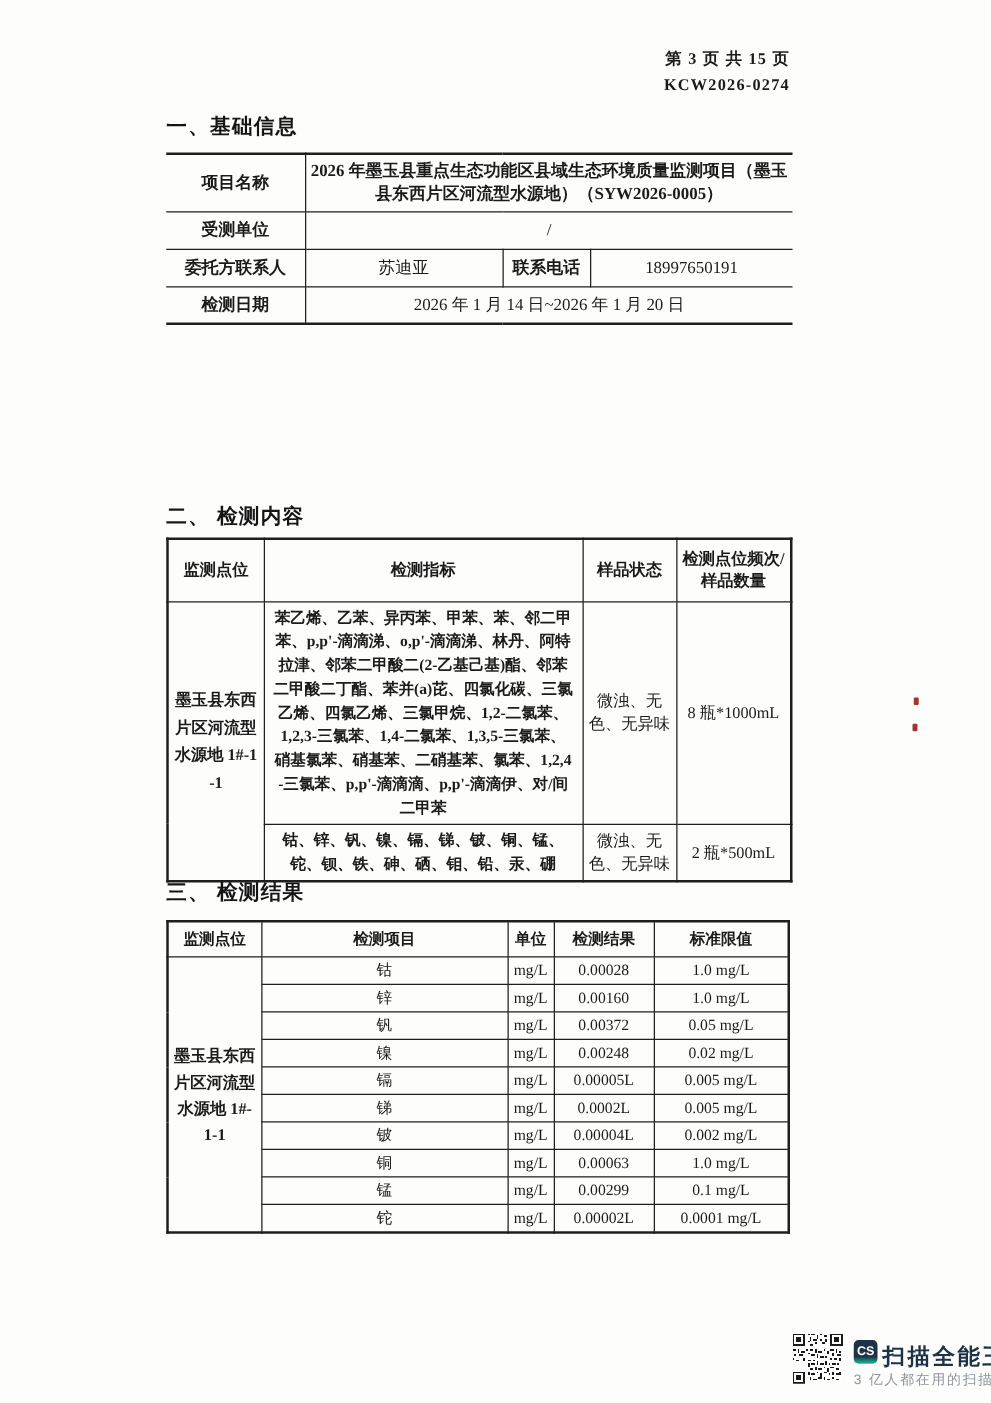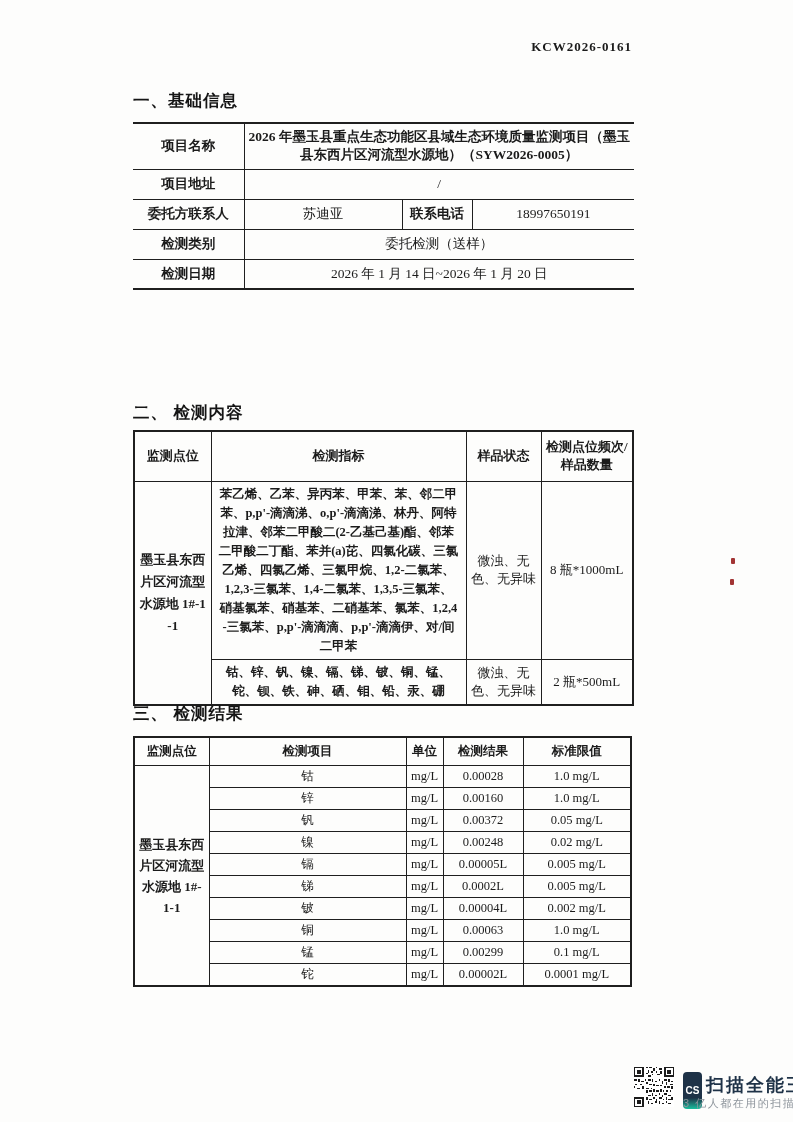--- a/index.html
+++ b/index.html
@@ -59,70 +59,67 @@
 
   
   .speck{position:absolute;width:4px;height:6px;background:#a23434;border-radius:1px;}
   .s1{left:731px;top:558px;}
   .s2{left:730px;top:579px;}
 
   
   .footer{position:absolute;left:633px;top:1063px;width:150px;height:50px;}
   .qr{position:absolute;left:0;top:4px;}
   .cs-badge{
-    position:absolute;left:50px;top:9px;width:19px;height:37px;border-radius:4px;
+    position:absolute;left:50px;top:9px;width:19px;height:19px;border-radius:4px;
     background:linear-gradient(to bottom,#1e3247 0%,#1e3247 70%,#18bf9e 100%);
     color:#fff;font-family:"Liberation Sans",sans-serif;font-weight:bold;font-size:10px;
     display:flex;align-items:center;justify-content:center;
   }
   .cs-name{
     position:absolute;left:73px;top:10px;
     font-family:"Liberation Sans","DejaVu Sans",sans-serif;
     font-weight:bold;font-size:18px;color:#1e3247;letter-spacing:2px;white-space:nowrap;
   }
   .cs-tagline{
     position:absolute;left:50px;top:33px;
     font-family:"Liberation Sans","DejaVu Sans",sans-serif;
     font-size:11px;color:#8e959c;letter-spacing:1.5px;white-space:nowrap;
   }
 </style>
 </head>
 <body>
 
 <div class="doc-header">
-  <div>KCW2026-0161</div>
+  <div>第 3 页 共 15 页</div>
+  <div>KCW2026-0274</div>
 </div>
 
 <div class="sec-heading h1-pos">一、基础信息</div>
 
 <table class="t1">
   <colgroup>
       <col style="width:111px">
       <col style="width:158px">
       <col style="width:70px">
       <col>
     </colgroup>
   <tbody>
       <tr class="row-tall">
     <td class="lbl">项目名称</td>
     <td colspan="3" class="strong">2026 年墨玉县重点生态功能区县域生态环境质量监测项目（墨玉县东西片区河流型水源地）（SYW2026-0005）</td>
   </tr>
   <tr>
-    <td class="lbl">项目地址</td>
+    <td class="lbl">受测单位</td>
     <td colspan="3">/</td>
   </tr>
   <tr>
     <td class="lbl">委托方联系人</td>
     <td class="vsep">苏迪亚</td>
     <td class="lbl vsep">联系电话</td>
     <td>18997650191</td>
-  </tr>
-  <tr>
-    <td class="lbl">检测类别</td>
-    <td colspan="3">委托检测（送样）</td>
   </tr>
   <tr>
     <td class="lbl">检测日期</td>
     <td colspan="3">2026 年 1 月 14 日~2026 年 1 月 20 日</td>
   </tr>
 </tbody>
   </table>
 
 <div class="sec-heading h2-pos">二、 检测内容</div>
 

